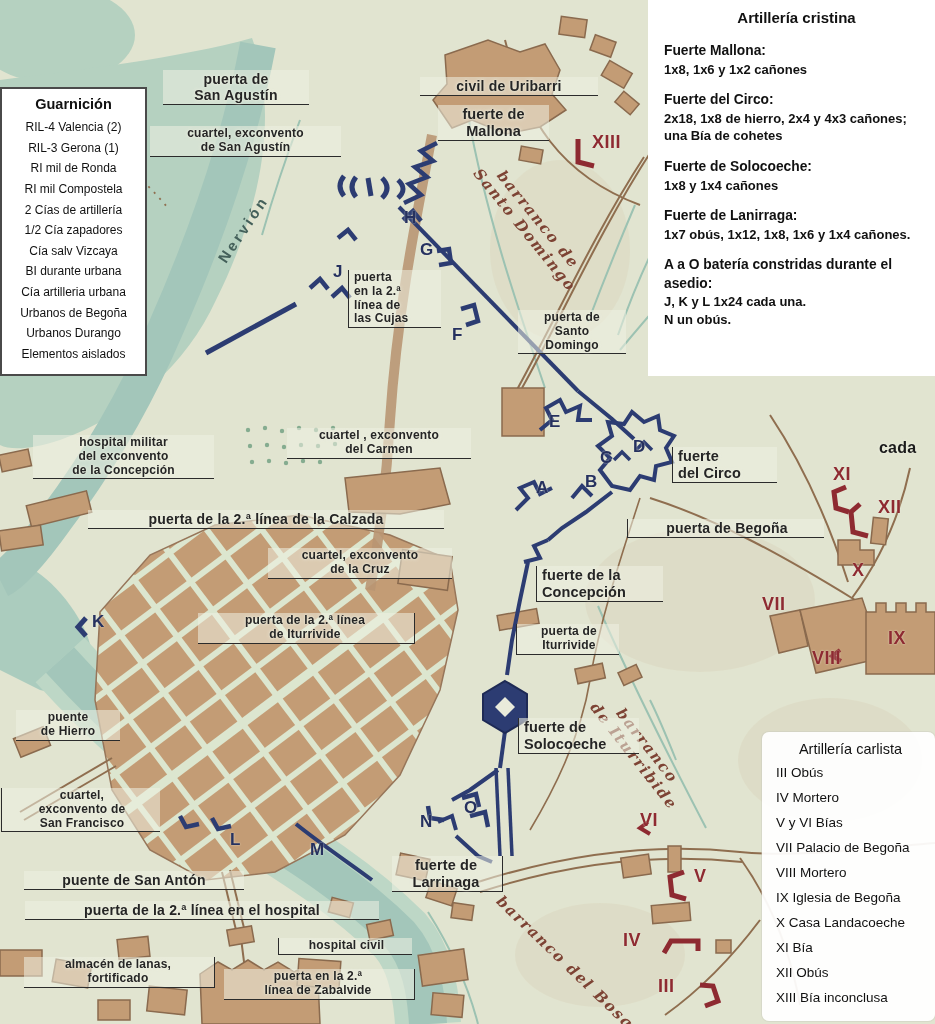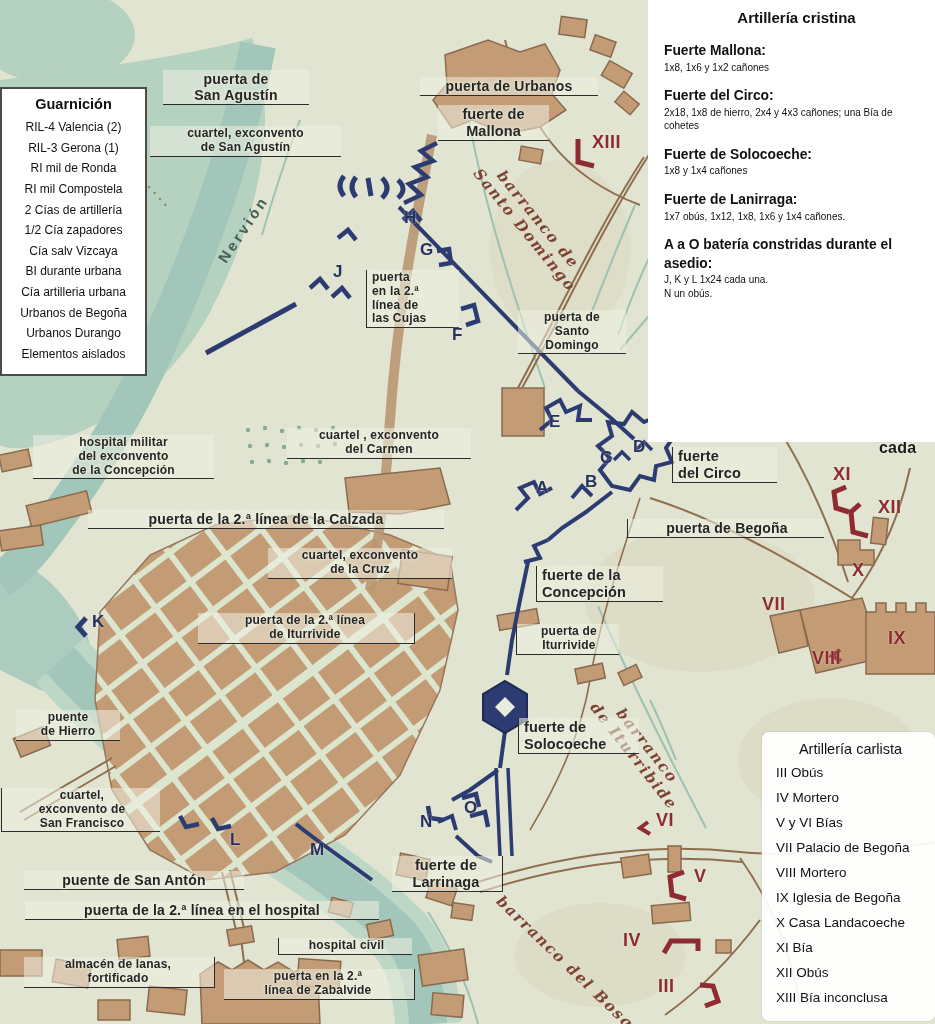--- a/index.html
+++ b/index.html
@@ -42,27 +42,27 @@
   }
   
   .legend-garrison{
     position:absolute;left:0;top:87px;width:147px;z-index:40;
     background:#fff;border:2px solid #4a4a4a;box-sizing:border-box;
     padding:7px 2px 9px 2px;text-align:center;color:#111;
   }
   .lg-title{font-weight:bold;font-size:14.5px;margin-bottom:5px;}
   .lg-item{font-size:12px;line-height:1.72;}
   .legend-cristina{
-    position:absolute;left:648px;top:0;width:287px;height:442px;z-index:40;
+    position:absolute;left:648px;top:0;width:287px;height:376px;z-index:40;
     background:#fff;box-sizing:border-box;padding:9px 6px 0 16px;color:#111;
   }
   .lc-title{font-weight:bold;font-size:15px;text-align:center;margin-bottom:16px;}
   .lc-entry{margin-bottom:13px;}
   .lc-name{font-weight:bold;font-size:13.8px;line-height:1.35;}
-  .lc-desc{font-size:10px;line-height:1.35;white-space:pre-line;}
+  .lc-desc{font-size:13px;line-height:1.35;white-space:pre-line;font-weight:bold;}
   .legend-carlista{
     position:absolute;left:762px;top:732px;width:173px;z-index:40;
     background:rgba(255,255,255,.94);border-radius:7px;box-sizing:border-box;
     padding:9px 6px 10px 10px;color:#111;box-shadow:0 0 0 1px rgba(200,200,190,.4);
   }
   .lk-title{font-weight:normal;font-size:14.5px;text-align:center;margin-bottom:4px;}
   .lk-item{font-size:13.5px;line-height:1.85;text-align:left;padding-left:4px;}
 </style>
 </head>
 <body>
@@ -335,27 +335,27 @@
     <div class="lk-item">X Casa Landacoeche</div>
     <div class="lk-item">XI Bía</div>
     <div class="lk-item">XII Obús</div>
     <div class="lk-item">XIII Bía inconclusa</div>
   </div>
 
   <div class="lbl u" style="left:163px;top:70px;width:140px;font-size:14px">puerta de
 San Agustín</div>
   <div class="lbl u" style="left:150px;top:126px;width:185px">cuartel, exconvento
 de San Agustín</div>
-  <div class="lbl u big" style="left:420px;top:77px;width:172px">puerta de Urbanos</div>
+  <div class="lbl u big" style="left:420px;top:77px;width:172px">civil de Uribarri</div>
   <div class="lbl u fort" style="left:438px;top:105px;width:105px">fuerte de
 Mallona</div>
   <div class="lbl script" style="left:495px;top:152px;transform:rotate(51deg)">barranco de
 Santo Domingo</div>
   <div class="lbl script nervion" style="left:212px;top:258px;transform:rotate(-56deg)">Nervión</div>
-  <div class="lbl u bl left" style="left:366px;top:270px;width:84px">puerta
+  <div class="lbl u bl left" style="left:348px;top:270px;width:84px">puerta
 en la 2.ª
 línea de
 las Cujas</div>
   <div class="lbl u" style="left:518px;top:310px;width:102px">puerta de
 Santo
 Domingo</div>
   <div class="lbl u" style="left:33px;top:435px;width:175px">hospital militar
 del exconvento
 de la Concepción</div>
   <div class="lbl u" style="left:287px;top:428px;width:178px">cuartel , exconvento
@@ -404,21 +404,21 @@
   <span class="blt" style="left:333px;top:262px">J</span>
   <span class="blt" style="left:92px;top:612px">K</span>
   <span class="blt" style="left:230px;top:830px">L</span>
   <span class="blt" style="left:310px;top:840px">M</span>
   <span class="blt" style="left:420px;top:812px">N</span>
   <span class="blt" style="left:464px;top:798px">O</span>
 
   <span class="rn" style="left:658px;top:976px">III</span>
   <span class="rn" style="left:623px;top:930px">IV</span>
   <span class="rn" style="left:694px;top:866px">V</span>
-  <span class="rn" style="left:656px;top:810px">VI</span>
+  <span class="rn" style="left:640px;top:810px">VI</span>
   <span class="rn" style="left:762px;top:594px">VII</span>
   <span class="rn" style="left:812px;top:648px">VIII</span>
   <span class="rn" style="left:888px;top:628px">IX</span>
   <span class="rn" style="left:852px;top:560px">X</span>
   <span class="rn" style="left:833px;top:464px">XI</span>
   <span class="rn" style="left:878px;top:497px">XII</span>
   <span class="rn" style="left:592px;top:132px">XIII</span>
 
 </div>
 

